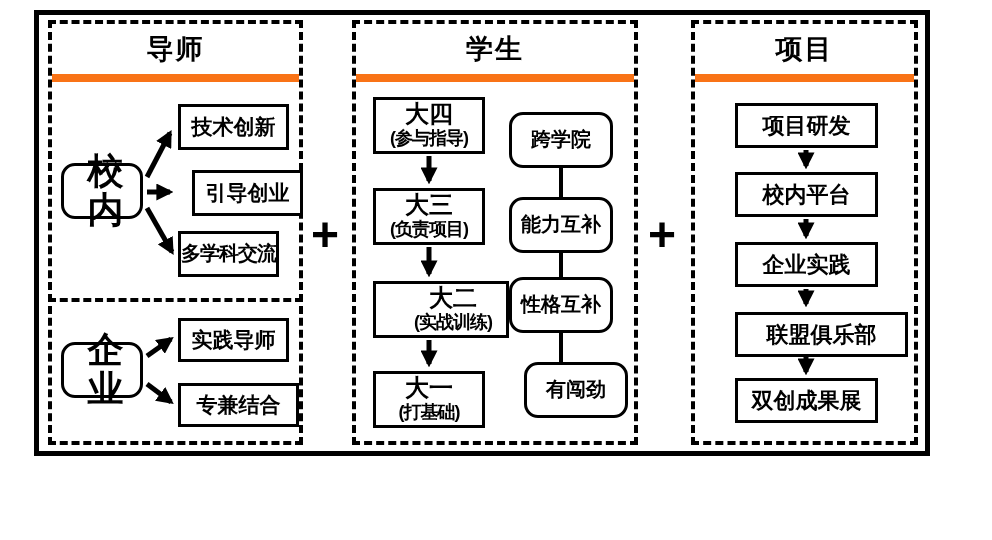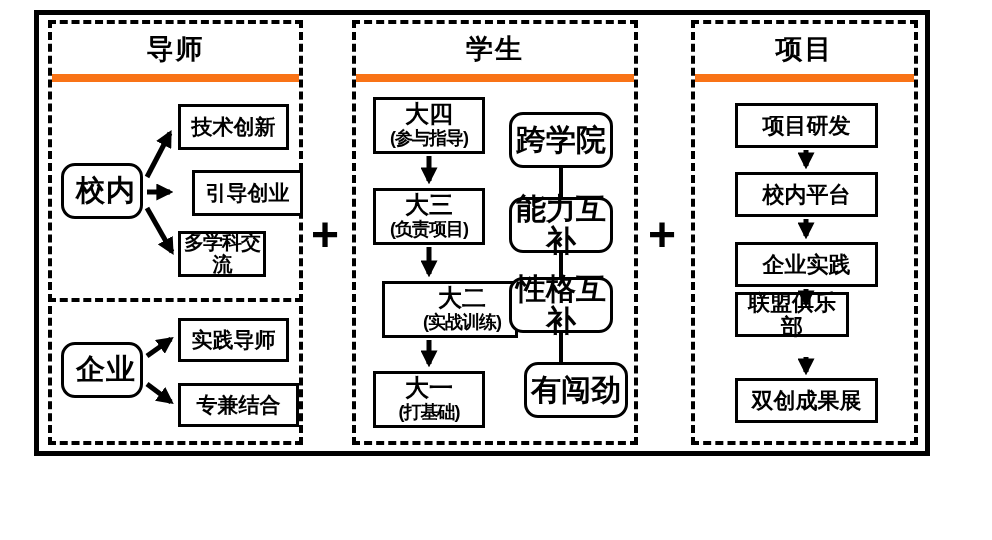--- a/index.html
+++ b/index.html
@@ -29,26 +29,26 @@
   .section-divider {
     position: absolute; left: -4px; right: -4px; top: 274px;
     border-top: 4px dashed #000; height: 0;
   }
   .node {
     position: absolute; border: 3px solid #000; background: #fff;
     display: flex; flex-direction: column; align-items: center; justify-content: center;
     text-align: center; font-weight: 700; line-height: 1.08;
   }
   .rounded { border-radius: 14px; }
-  .src-node { font-size: 29px; letter-spacing: 1px; padding-left: 8px; }
+  .src-node { font-size: 36px; letter-spacing: 1px; padding-left: 8px; }
   .tgt-node { font-size: 21px; }
   .tgt-node.long { font-size: 20px; letter-spacing: -1px; }
   .grade-node .l1 { font-size: 24px; display: block; font-family: Liberation Mono, monospace; }
   .grade-node .l2 { font-size: 18px; display: block; letter-spacing: -1px; }
-  .trait-node { font-size: 30px; }
+  .trait-node { font-size: 20px; }
   .stage-node { font-size: 22px; }
   .plus {
     position: absolute; width: 50px; height: 56px;
     font-size: 48px; font-weight: 900; text-align: center; line-height: 56px;
   }
   .plus-1 { left: 300px; top: 207px; }
   .plus-2 { left: 637px; top: 207px; }
   .arrow-layer {
     position: absolute; left: 0; top: 0; width: 992px; height: 540px;
     pointer-events: none;
@@ -69,41 +69,41 @@
   <div class="outer-frame"></div>
 
   <div class="col col-mentor">
     <div class="col-header">导师</div>
     <div class="section-divider"></div>
   </div>
 
   <div class="node rounded src-node" style="left:61px; top:163px; width:82px; height:56px;">校内</div>
   <div class="node tgt-node" style="left:178px; top:104px; width:111px; height:46px;">技术创新</div>
   <div class="node tgt-node" style="left:192px; top:170px; width:111px; height:46px;">引导创业</div>
-  <div class="node tgt-node long" style="left:178px; top:231px; width:88px; height:46px;">多学科交流</div>
+  <div class="node tgt-node long" style="left:178px; top:231px; width:101px; height:46px;">多学科交流</div>
 
   <div class="node rounded src-node" style="left:61px; top:342px; width:82px; height:56px;">企业</div>
   <div class="node tgt-node" style="left:178px; top:318px; width:111px; height:44px;">实践导师</div>
   <div class="node tgt-node" style="left:178px; top:383px; width:121px; height:44px;">专兼结合</div>
 
   <div class="plus plus-1">+</div>
 
   <div class="col col-student">
     <div class="col-header">学生</div>
   </div>
 
   <div class="node grade-node" style="left:373px; top:97px; width:112px; height:57px;">
     <span class="l1">大四</span>
     <span class="l2">(参与指导)</span>
   </div>
   <div class="node grade-node" style="left:373px; top:188px; width:112px; height:57px;">
     <span class="l1">大三</span>
     <span class="l2">(负责项目)</span>
   </div>
-  <div class="node grade-node" style="left:382px; top:281px; width:136px; height:57px;padding-left:24px;">
+  <div class="node grade-node" style="left:373px; top:281px; width:136px; height:57px;padding-left:24px;">
     <span class="l1">大二</span>
     <span class="l2">(实战训练)</span>
   </div>
   <div class="node grade-node" style="left:373px; top:371px; width:112px; height:57px;">
     <span class="l1">大一</span>
     <span class="l2">(打基础)</span>
   </div>
 
   <div class="node rounded trait-node" style="left:509px; top:112px; width:104px; height:56px;">跨学院</div>
   <div class="node rounded trait-node" style="left:509px; top:197px; width:104px; height:56px;">能力互补</div>
@@ -112,21 +112,21 @@
 
   <div class="plus plus-2">+</div>
 
   <div class="col col-project">
     <div class="col-header">项目</div>
   </div>
 
   <div class="node stage-node" style="left:735px; top:103px; width:143px; height:45px;">项目研发</div>
   <div class="node stage-node" style="left:735px; top:172px; width:143px; height:45px;">校内平台</div>
   <div class="node stage-node" style="left:735px; top:242px; width:143px; height:45px;">企业实践</div>
-  <div class="node stage-node" style="left:735px; top:292px; width:114px; height:45px;">联盟俱乐部</div>
+  <div class="node stage-node" style="left:735px; top:312px; width:173px; height:45px;">联盟俱乐部</div>
   <div class="node stage-node" style="left:735px; top:378px; width:143px; height:45px;">双创成果展</div>
 
   <svg class="arrow-layer" width="992" height="540" viewBox="0 0 992 540" xmlns="http://www.w3.org/2000/svg">
     <defs>
       <marker id="ah" viewBox="0 0 10 10" refX="8" refY="5" markerWidth="3.4" markerHeight="3.4" orient="auto">
         <path d="M0,0 L10,5 L0,10 z" fill="#000"></path>
       </marker>
     </defs>
     <g stroke="#000" stroke-width="5" fill="none">
       <line x1="147" y1="177" x2="170" y2="133" marker-end="url(#ah)"></line>

